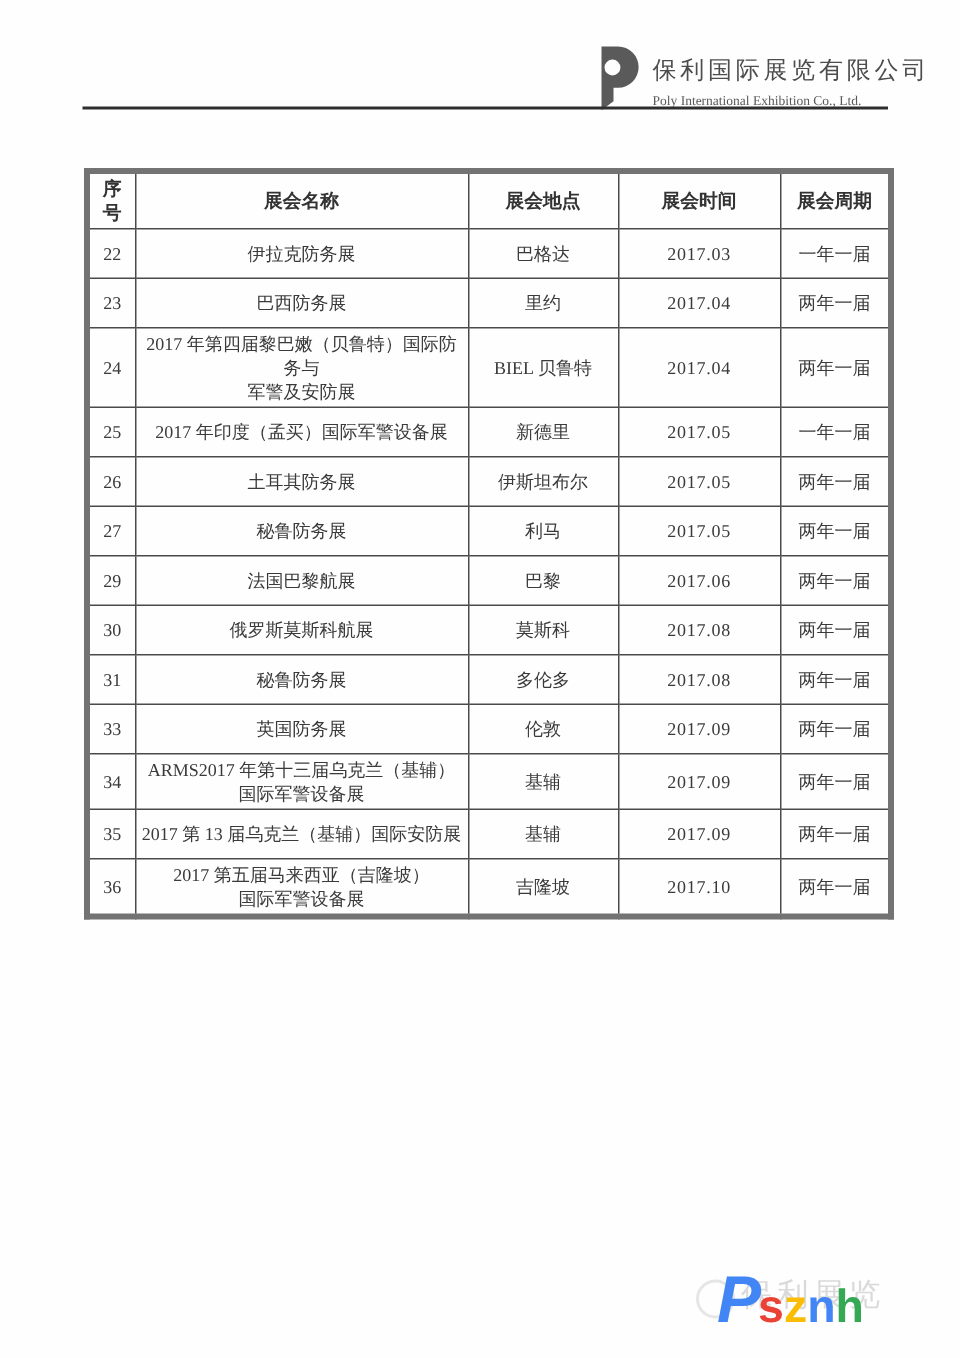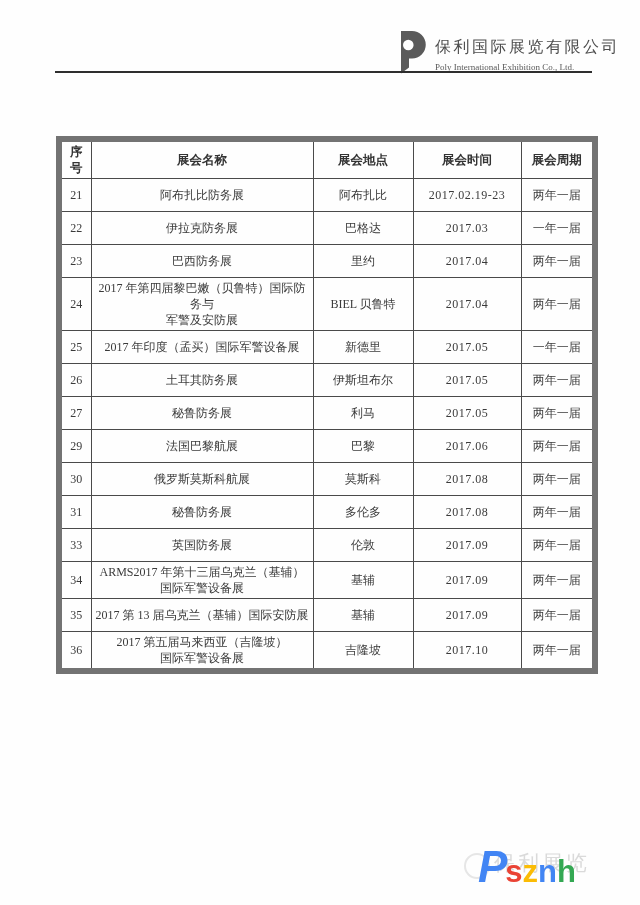--- a/index.html
+++ b/index.html
@@ -30,22 +30,21 @@
     position: absolute; left: 55px; top: 71px;
     width: 537px; height: 2px; background: #2e2e2e;
   }
 
   
   table.exh {
     position: absolute; left: 56px; top: 112px;
     width: 536px;
     border-collapse: collapse; table-layout: fixed;
     color: #3a3a3a;
-    border: 6px solid #737373;
-    margin-top: 24px;
+    border: 4px solid #737373;
   }
   table.exh th, table.exh td {
     border: 1px solid #4a4a4a;
     text-align: center; vertical-align: middle;
     padding: 2px 4px;
     font-size: 12px; line-height: 16px;
     overflow: hidden;
   }
   table.exh th {
     font-weight: bold; font-size: 12.5px; height: 29px;
@@ -112,27 +111,20 @@
       <tr>
         <th>序号</th>
         <th>展会名称</th>
         <th>展会地点</th>
         <th>展会时间</th>
         <th>展会周期</th>
       </tr>
     </thead>
     <tbody>
         <tr>
-          <td class="cell-no">21</td>
-          <td class="cell-name">阿布扎比防务展</td>
-          <td class="cell-location">阿布扎比</td>
-          <td class="cell-time">2017.02.19-23</td>
-          <td class="cell-cycle">两年一届</td>
-        </tr>
-        <tr>
           <td class="cell-no">22</td>
           <td class="cell-name">伊拉克防务展</td>
           <td class="cell-location">巴格达</td>
           <td class="cell-time">2017.03</td>
           <td class="cell-cycle">一年一届</td>
         </tr>
         <tr>
           <td class="cell-no">23</td>
           <td class="cell-name">巴西防务展</td>
           <td class="cell-location">里约</td>

